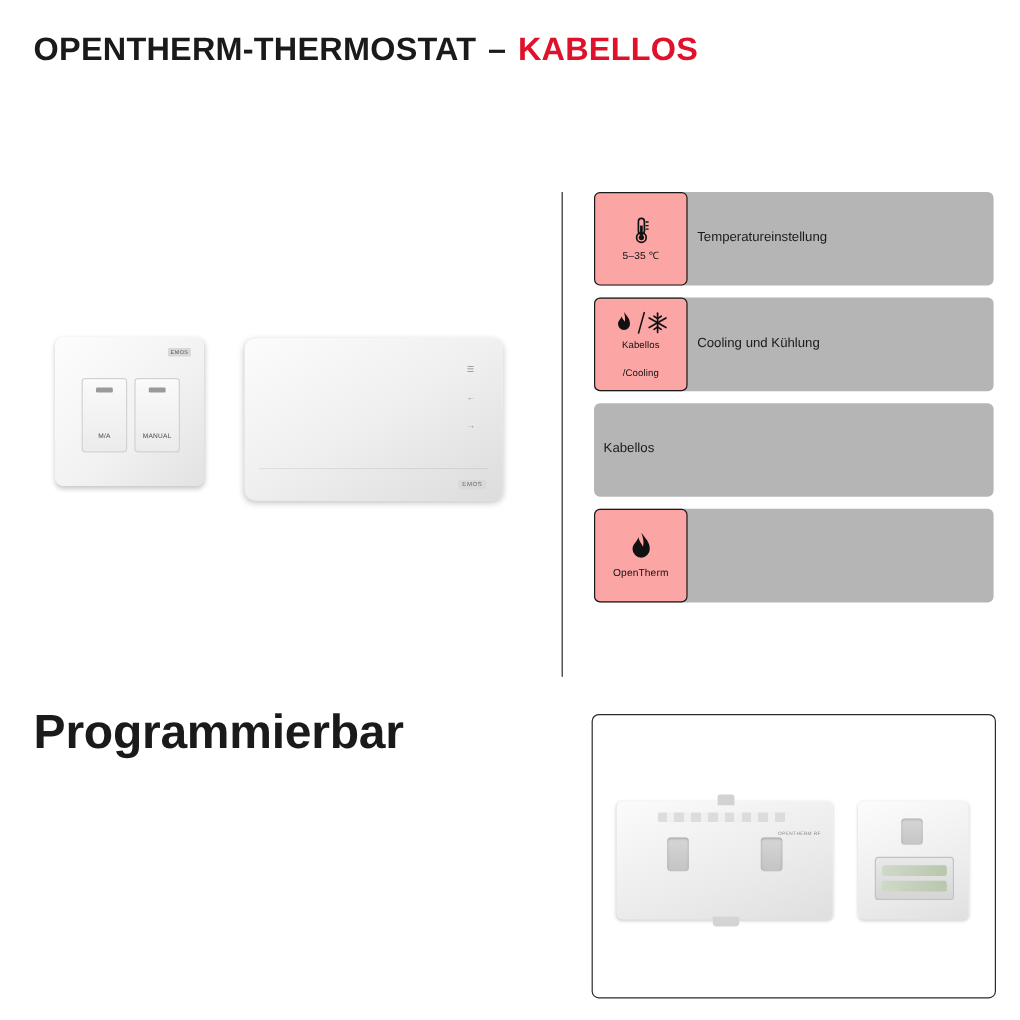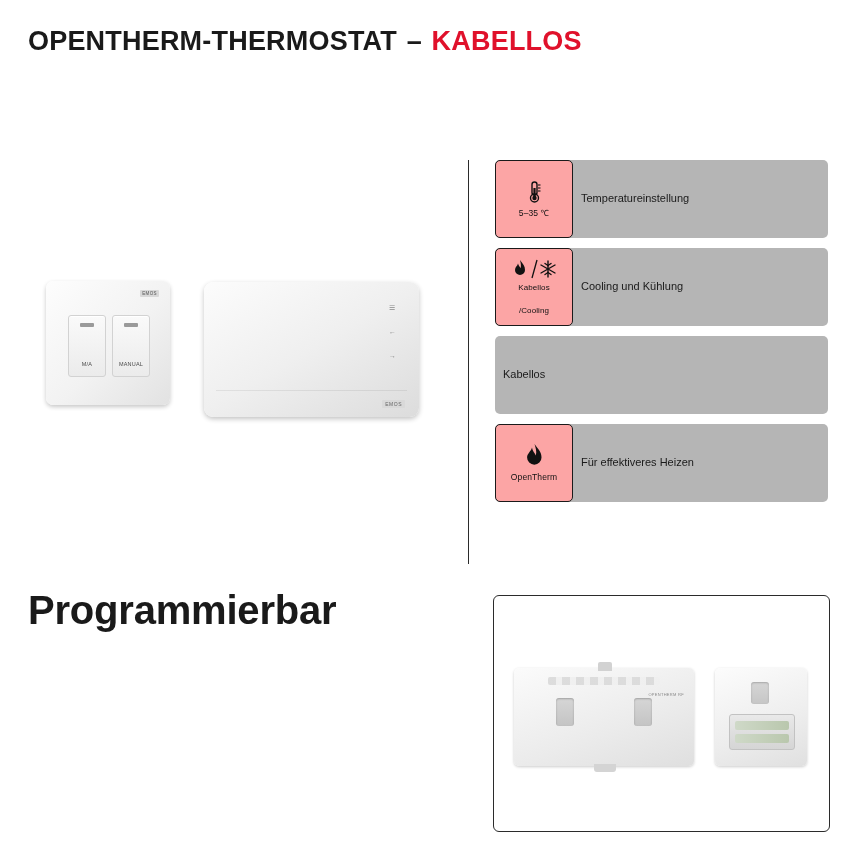--- a/index.html
+++ b/index.html
@@ -524,21 +524,20 @@
 
   <div class="feature">
     <div class="badge">
       <span class="glyph">
         <svg width="20" height="25" viewBox="0 0 20 25" aria-hidden="true">
           <path d="M10.5 1 C14.5 6.5 17.5 9 17.5 14.5 a7.2 7.2 0 0 1 -14.4 0 C3.1 10.5 7 8.5 8 4.5 C8.8 9 11 10 11.8 12.6 C13 8.6 11.6 4.6 10.5 1 Z" fill="#111"></path>
         </svg>
       </span>
       <span class="cap">OpenTherm</span>
     </div>
-    <div class="ftext">Für effektiveres Heizen</div>
   </div>
 
 </div>
 
 <div class="prog">
   <h2>Programmierbar</h2>
 </div>
 
 <div class="backbox">
   <div class="back-main">

